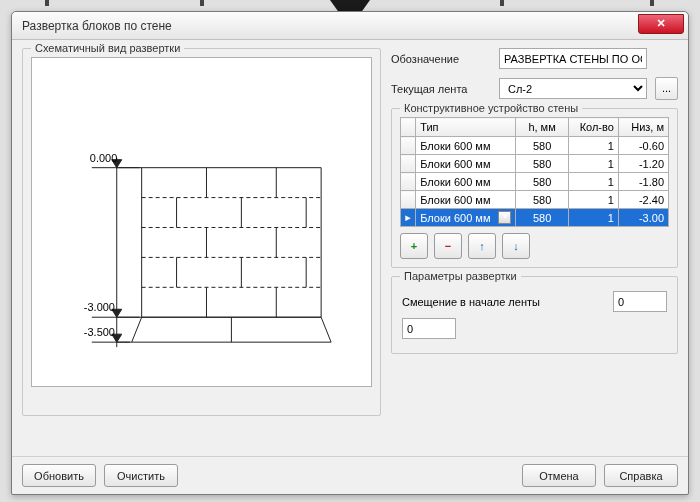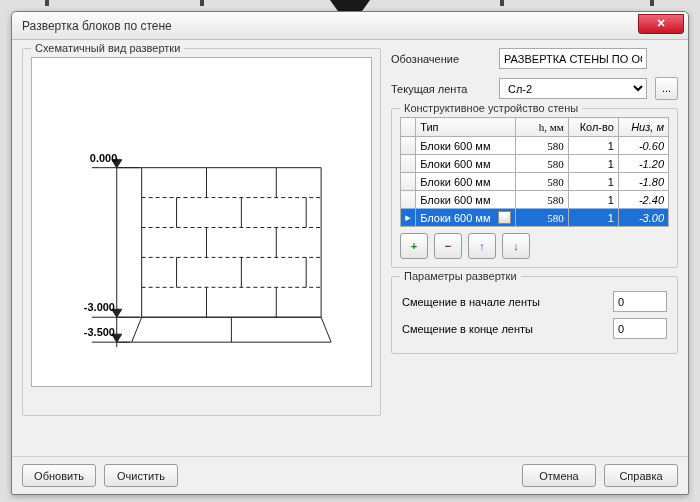--- a/index.html
+++ b/index.html
@@ -21,21 +21,21 @@
     background: linear-gradient(#e67, #c12); border: 1px solid #8a1a1a;
     border-radius: 0 0 3px 3px; color: #fff; text-align: center; line-height: 16px;
     font-weight: bold; font-size: 13px; cursor: pointer;
   }
   .content { flex: 1; padding: 8px 10px 6px 10px; display: flex; gap: 10px; }
   .left-pane { width: 360px; }
   .right-pane { flex: 1; display: flex; flex-direction: column; gap: 8px; }
   .groupbox { border: 1px solid #c8c8c8; border-radius: 2px; padding: 8px; position: relative; background: #f0f0f0; }
   .groupbox > .legend { position: absolute; top: -7px; left: 8px; background: #f0f0f0; padding: 0 4px; color: #333; }
   .schematic-box { height: 368px; }
-  .schematic { background: #fff; border: 1px solid #b0b0b0; width: 100%; height: 330px; position: relative; font-weight: bold; }
+  .schematic { background: #fff; border: 1px solid #b0b0b0; width: 100%; height: 330px; position: relative; }
   .schematic svg { position:absolute; inset:0; }
   .row { display: flex; align-items: center; gap: 8px; }
   .lbl { width: 100px; color: #222; }
   input[type=text], select {
     height: 21px; border: 1px solid #a9a9a9; background: #fff; padding: 0 4px;
   }
   input[type=text] { }
   .designation-input { width: 148px; }
   .tape-select { width: 148px; }
   .sq-btn {
@@ -46,23 +46,23 @@
   .grid {
     border: 1px solid #8a8a8a; background: #fff; width: 100%; border-collapse: collapse;
   }
   .grid th, .grid td {
     border: 1px solid #b0b0b0; padding: 2px 4px; white-space: nowrap;
   }
   .grid th { background: linear-gradient(#fdfdfd,#ececec); font-weight: normal; text-align: center; height:19px; }
   .grid td { height: 18px; }
   .grid .rowhdr { width: 14px; background: linear-gradient(#fdfdfd,#ececec); text-align:center; }
   .grid .col-type { width: 96px; text-align: left; }
-  .grid .col-h { width: 50px; text-align: right; font-family: Liberation Serif, serif; }
+  .grid .col-h { width: 50px; text-align: center; }
   .grid .col-qty { width: 48px; text-align: right; }
-  .grid .col-low { width: 48px; text-align: right; font-style: italic; }
+  .grid .col-low { width: 48px; text-align: right; }
   .grid tr.selected td { background: #1e6fd6; color: #fff; }
   .grid tr.selected td.col-type { background:#1e6fd6; }
   .type-cell-combo { display:flex; align-items:center; justify-content:space-between; }
   .type-cell-combo .dd { width:13px; height:13px; border:1px solid #888; background:linear-gradient(#fff,#ddd); text-align:center; line-height:10px; font-size:8px; }
   .btn-row { display: flex; gap: 6px; margin-top: 6px; }
   .icon-btn {
     width: 28px; height: 26px; border: 1px solid #9a9a9a; border-radius: 3px;
     background: linear-gradient(#fff,#e7e7e7); cursor: pointer; display:flex; align-items:center; justify-content:center;
     font-size: 16px; font-weight: bold;
   }
@@ -239,21 +239,20 @@
         </div>
       </div>
 
       <div class="groupbox params-group">
         <span class="legend">Параметры развертки</span>
         <div class="prow">
           <span class="plbl">Смещение в начале ленты</span>
           <input type="text" value="0" style="">
         </div>
         <div class="prow">
-          <span class="plbl">Смещение в конце ленты</span>
           <input type="text" value="0" style="">
         </div>
       </div>
     </div>
   </div>
 
   <div class="footer">
     <button class="btn">Обновить</button>
     <button class="btn">Очистить</button>
     <div class="spacer"></div>

